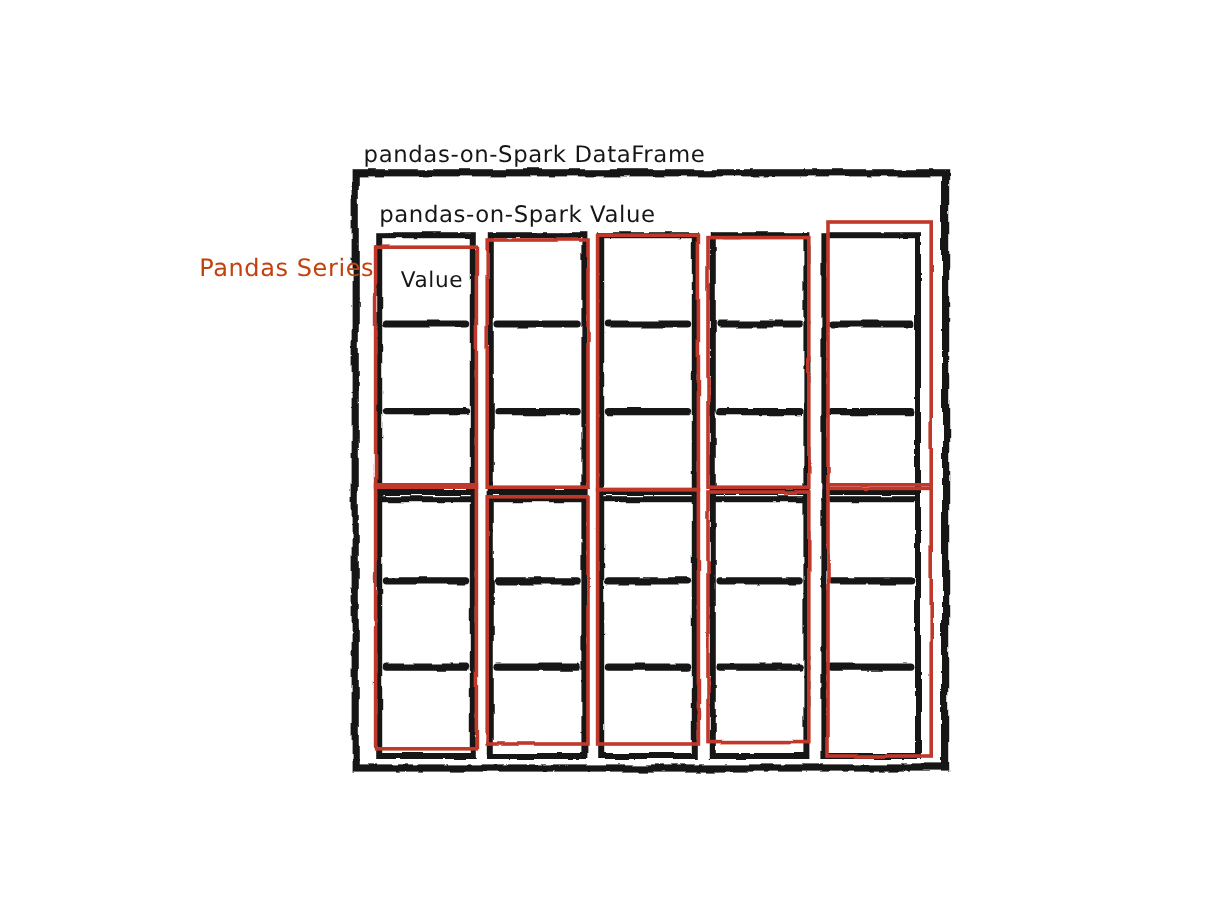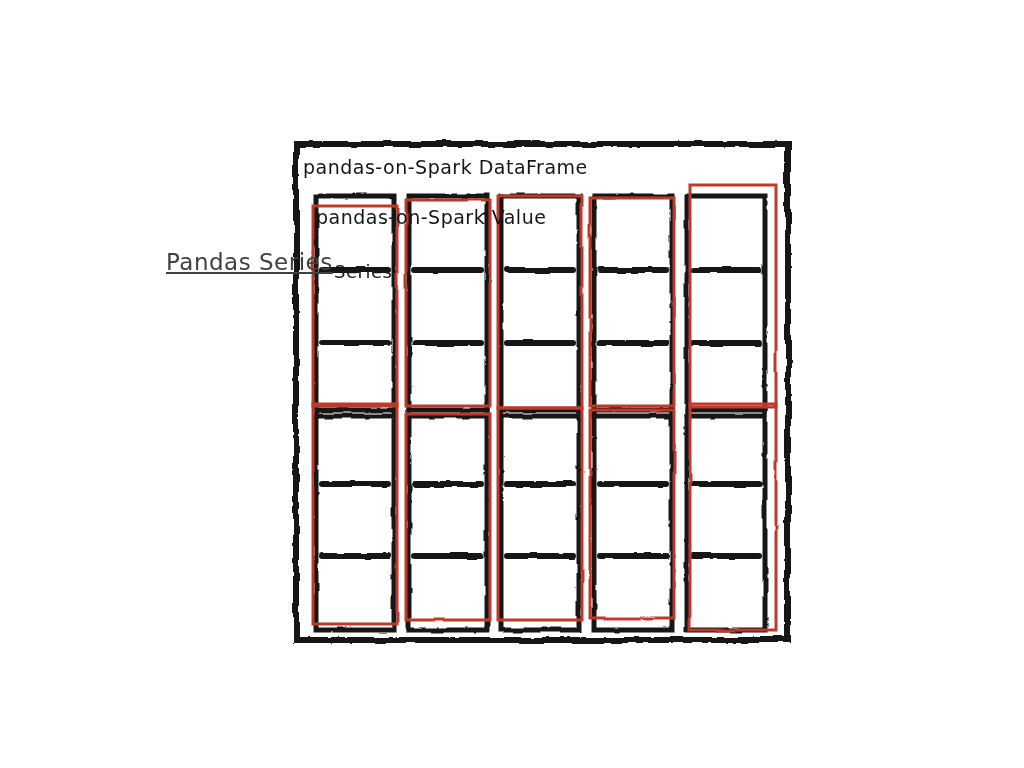--- a/index.html
+++ b/index.html
@@ -21,32 +21,30 @@
     top: 0;
     width: 1024px;
     height: 768px;
   }
 
   .label {
     position: absolute;
     white-space: nowrap;
     font-family: "DejaVu Sans", sans-serif;
     letter-spacing: 0.5px;
-    margin-top: 38px;
   }
 
   .label-dark {
     color: #161616;
     font-size: 19px;
   }
 
   .label-red {
-    color: #404040;
-    font-size: 23px;
-    text-decoration: underline;
+    color: #c2410c;
+    font-size: 20px;
   }
 
   #label-dataframe {
     left: 303px;
     top: 118px;
   }
 
   #label-series {
     left: 316px;
     top: 168px;
@@ -146,15 +144,15 @@
   <g filter="url(#rough-red)">
     <line x1="300" y1="222" x2="318" y2="222" stroke="#c0392b" stroke-width="3"></line>
   </g>
 
 </svg>
 
 <div class="label label-dark" id="label-dataframe">pandas-on-Spark DataFrame</div>
 
 <div class="label label-dark" id="label-series">pandas-on-Spark Value</div>
 
-<div class="label label-dark" id="label-value">Series</div>
+<div class="label label-dark" id="label-value">Value</div>
 
 <div class="label label-red" id="label-pandas-series">Pandas Series</div>
 
 </body></html>

